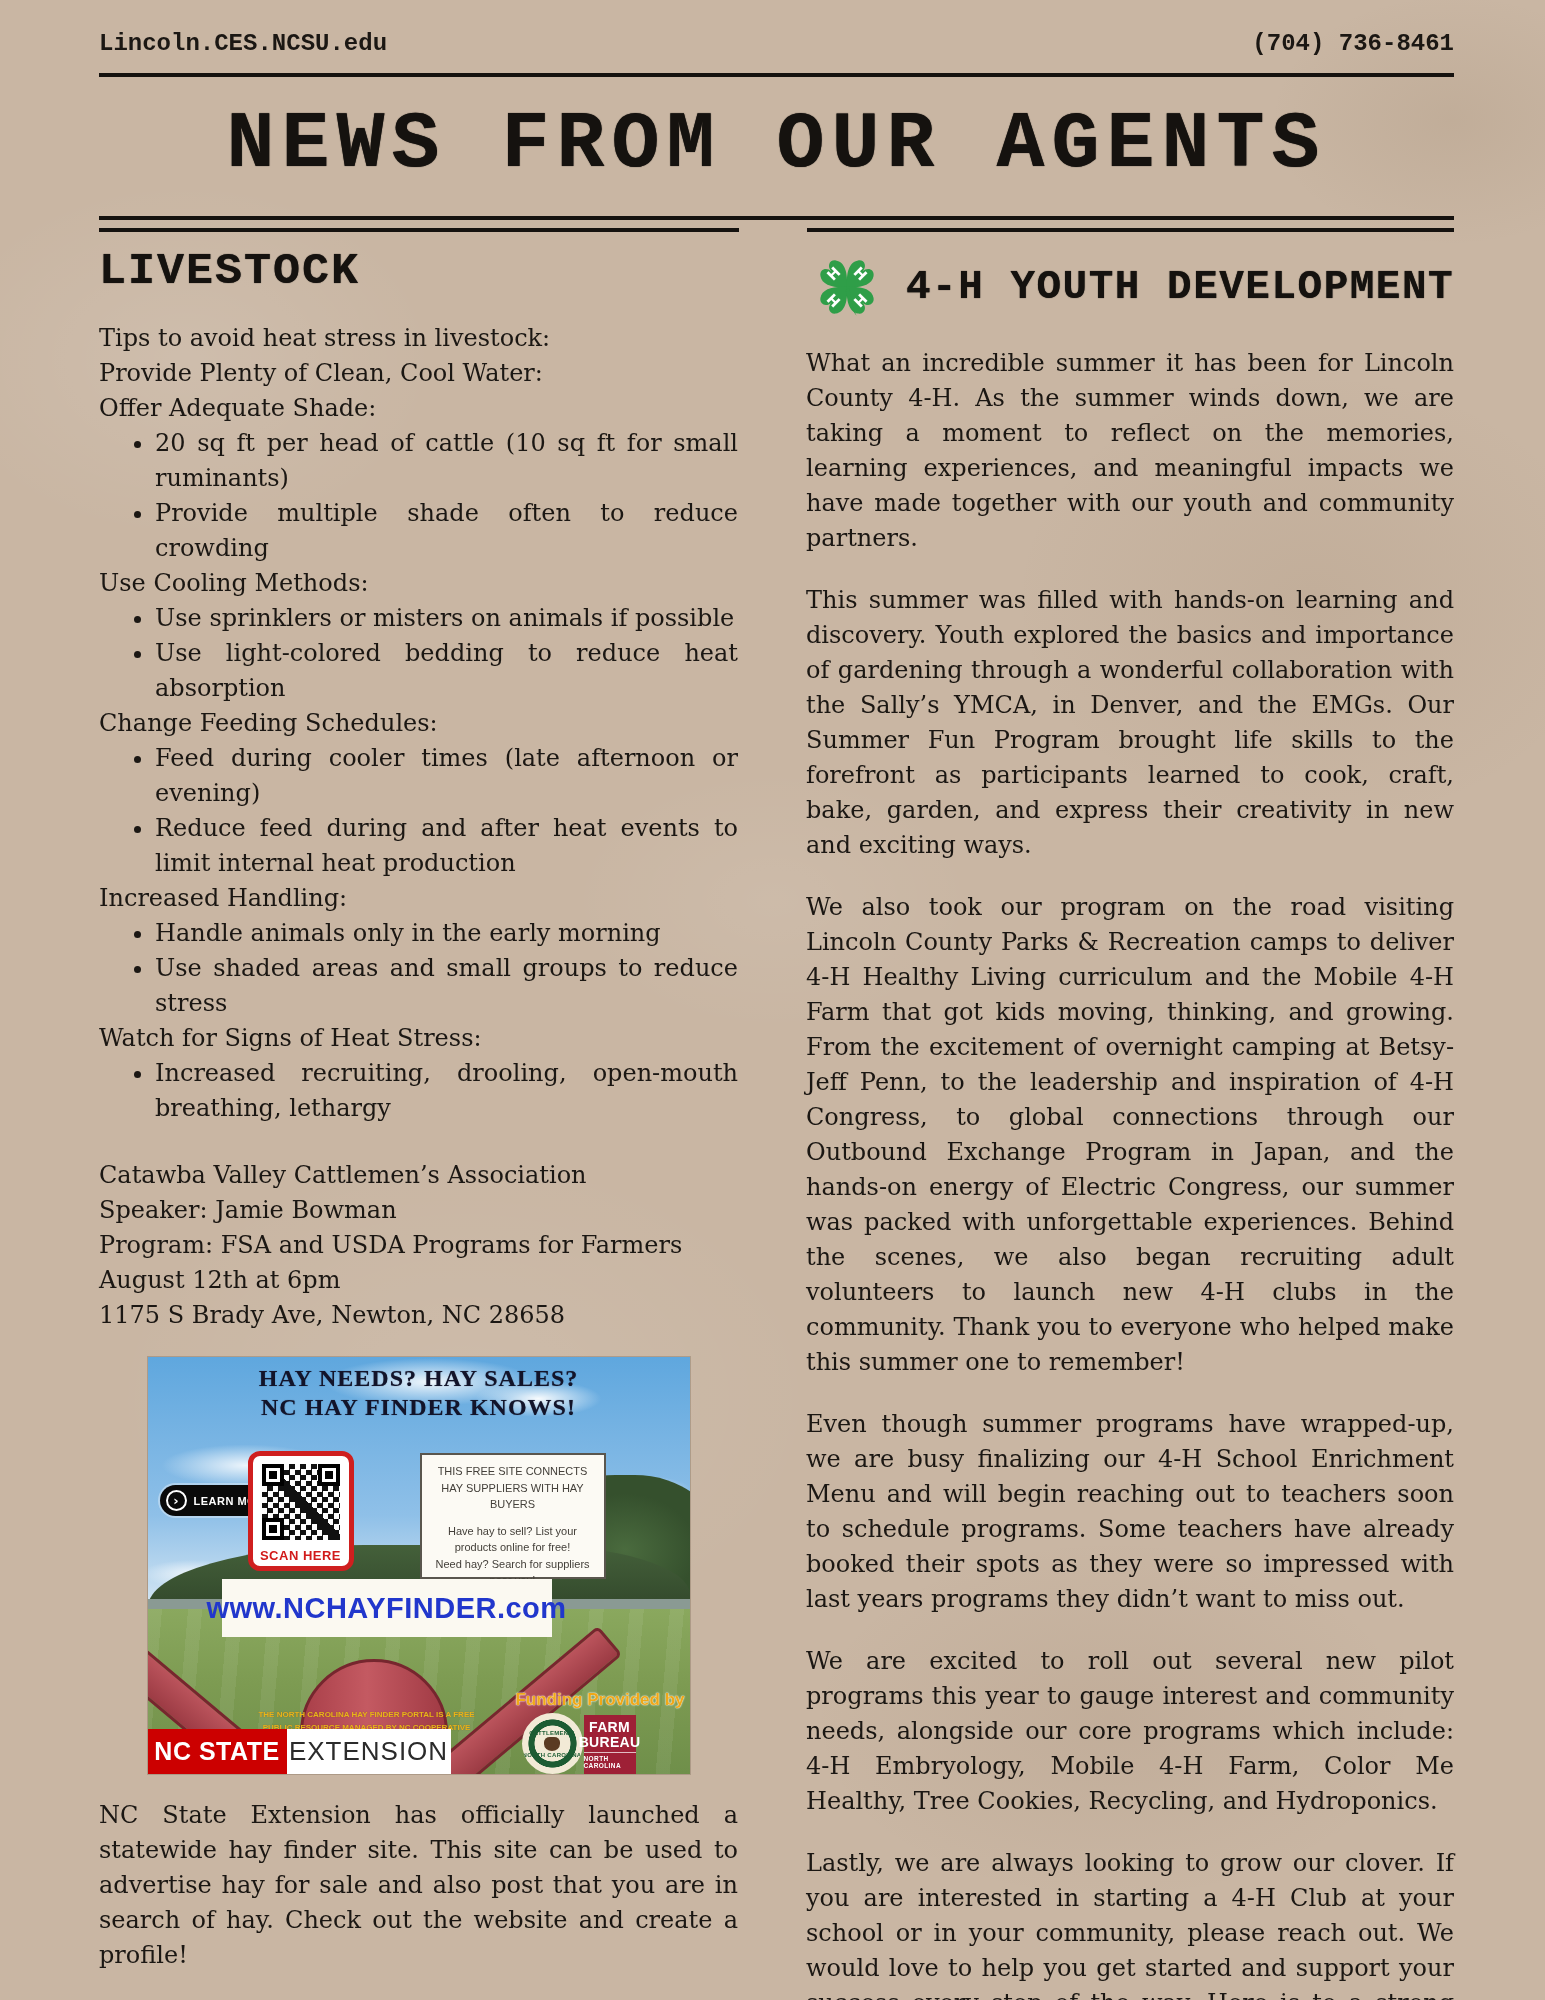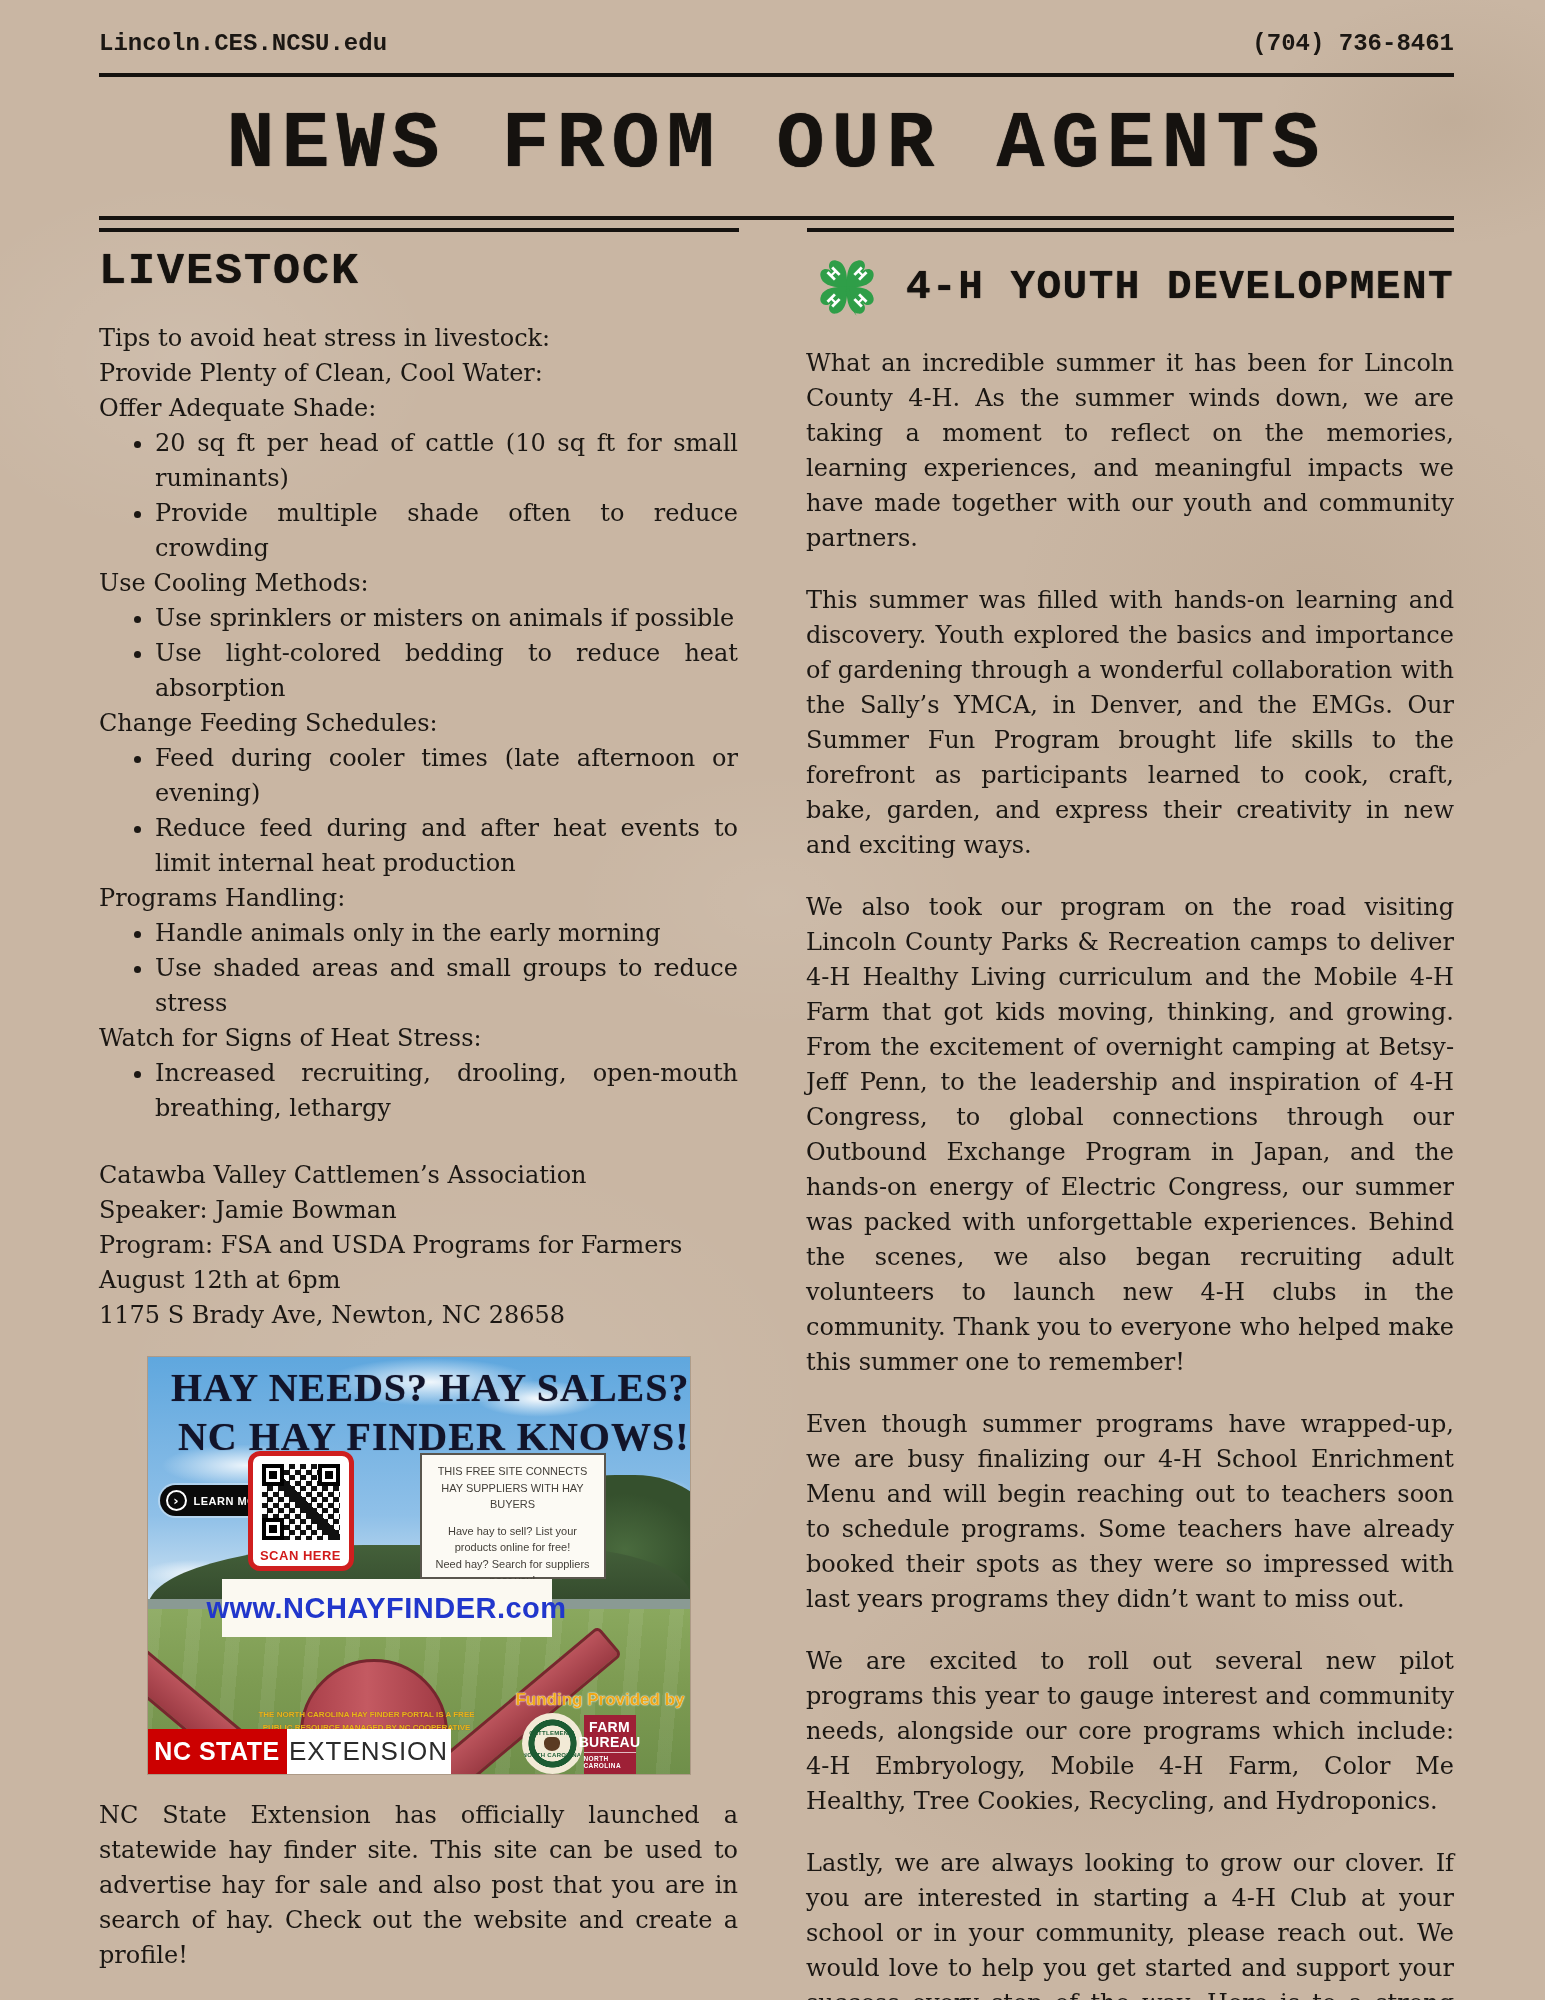--- a/index.html
+++ b/index.html
@@ -86,22 +86,22 @@
       linear-gradient(180deg,#8aa85e,#7d9b52 45%,#6f8f4a);
   }
   .arm{ position:absolute; width:230px; height:38px; background:linear-gradient(180deg,#bb545c,#9c3b44);
     border:3px solid #77262e; border-radius:6px; transform-origin:left center; }
   .arm-left{ left:-16px; top:286px; transform:rotate(40deg); }
   .arm-right{ left:286px; top:412px; transform:rotate(-40deg); }
   .hood{ position:absolute; left:152px; top:302px; width:148px; height:125px;
     background:linear-gradient(90deg,#a93f49,#c45a62 45%,#a03a44);
     border:3px solid #76262e; border-radius:74px 74px 6px 6px; }
 
-  .ad-headline{ position:absolute; top:7px; left:0; right:0; text-align:right;
-    font-family:"Liberation Serif", serif; font-weight:700; font-size:40px;
+  .ad-headline{ position:absolute; top:7px; left:0; right:0; text-align:center;
+    font-family:"Liberation Serif", serif; font-weight:700; font-size:24px;
     letter-spacing:1px; line-height:1.22; color:#12142a; text-shadow:0 0 1px rgba(15,15,40,.55); }
 
   .learn-more{ position:absolute; left:12px; top:128px; display:flex; align-items:center; gap:7px;
     background:#0a0a0a; border-radius:18px; padding:5px 13px 5px 6px; box-shadow:0 0 0 2px rgba(255,255,255,.35); }
   .lm-circle{ width:21px; height:21px; border-radius:50%; border:2px solid #fff; color:#fff;
     display:flex; align-items:center; justify-content:center; font-size:13px; font-weight:bold;
     font-family:"DejaVu Sans", sans-serif; line-height:1; }
   .lm-label{ color:#fff; font-family:"Liberation Sans", sans-serif; font-weight:700; font-size:11px; letter-spacing:.5px; }
 
   .qr-box{ position:absolute; left:100px; top:94px; width:106px; height:120px;
@@ -201,21 +201,21 @@
         <li>Use sprinklers or misters on animals if possible</li>
         <li>Use light-colored bedding to reduce heat absorption</li>
       </ul>
 
       <p class="glabel">Change Feeding Schedules:</p>
       <ul class="tips">
         <li>Feed during cooler times (late afternoon or evening)</li>
         <li>Reduce feed during and after heat events to limit internal heat production</li>
       </ul>
 
-      <p class="glabel">Programs Handling:</p>
+      <p class="glabel">Increased Handling:</p>
       <ul class="tips">
         <li>Handle animals only in the early morning</li>
         <li>Use shaded areas and small groups to reduce stress</li>
       </ul>
 
       <p class="glabel">Watch for Signs of Heat Stress:</p>
       <ul class="tips">
         <li>Increased recruiting, drooling, open-mouth breathing, lethargy</li>
       </ul>
 

